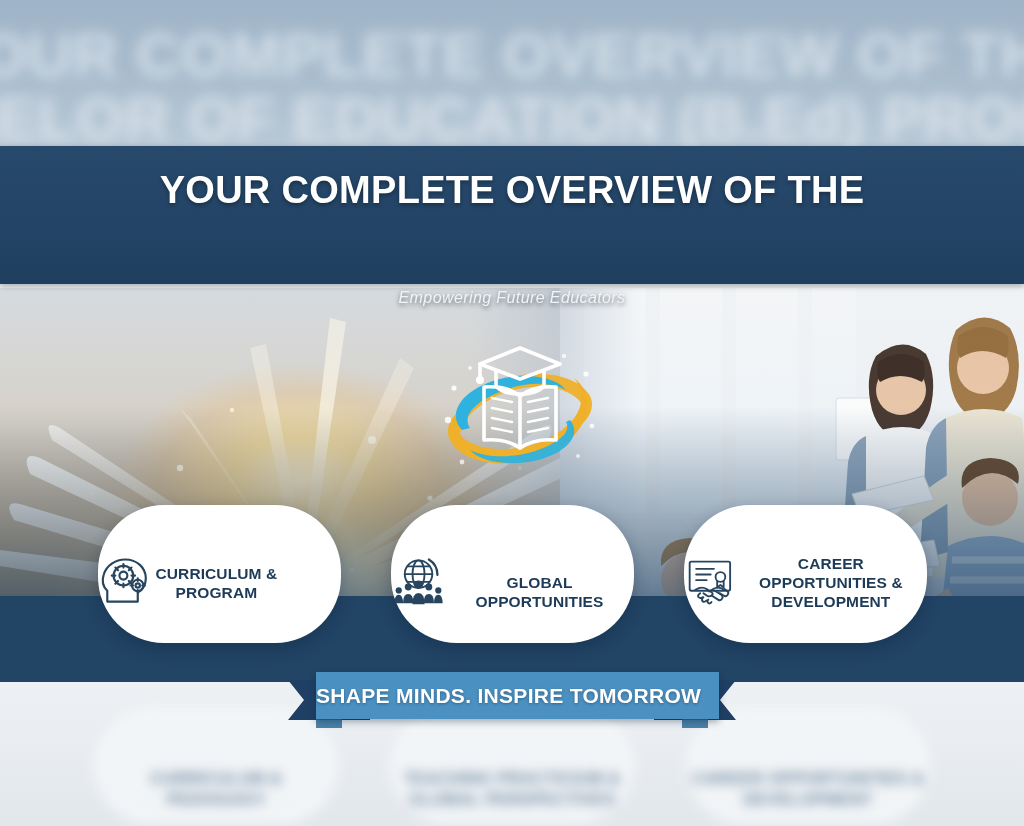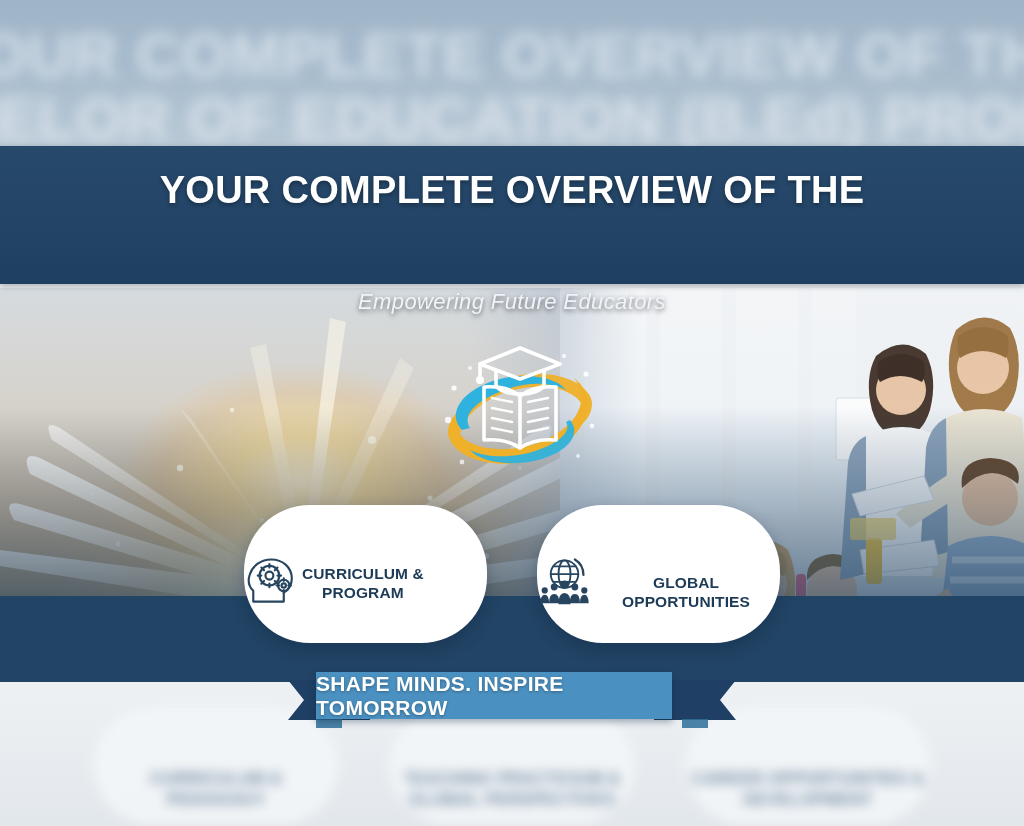--- a/index.html
+++ b/index.html
@@ -47,41 +47,41 @@
       linear-gradient(180deg,#dfe3e6 0%,#d9d3c9 35%,#c9b396 60%,#b09672 80%,#8e7457 100%);}
   
   .hero-right{position:absolute;left:560px;top:0;width:464px;height:394px;
     background:linear-gradient(180deg,#f2f4f6 0%,#e6eaee 35%,#dfe4e9 70%,#d2d9e0 100%);}
   .hero-tint{position:absolute;left:0;top:0;width:1024px;height:394px;
     background:linear-gradient(180deg,rgba(31,64,96,.05) 0%,rgba(31,64,96,.02) 30%,rgba(31,64,96,.55) 72%,rgba(31,64,96,.96) 100%);}
   .hero-fadeL{position:absolute;left:470px;top:0;width:170px;height:394px;
     background:linear-gradient(90deg,rgba(210,205,195,0),rgba(190,200,212,.55),rgba(222,230,238,0));}
 
   .subtitle{position:absolute;left:0;right:0;top:289px;text-align:center;color:#f0f4f8;
-    font-size:22px;font-style:italic;letter-spacing:.4px;text-shadow:0 2px 5px rgba(0,0,0,.55);}
+    font-size:16px;font-style:italic;letter-spacing:.4px;text-shadow:0 2px 5px rgba(0,0,0,.55);}
 
   
   .emblem{position:absolute;left:440px;top:334px;width:160px;height:150px;}
   .lower-band2{position:absolute;left:0;top:596px;width:1024px;height:86px;background:#224465;}
 
   
   .cards{position:absolute;left:0;top:505px;width:1024px;height:140px;display:flex;justify-content:center;gap:50px;}
   .card{width:243px;height:138px;border-radius:66px;background:#ffffff;
     box-shadow:0 6px 16px rgba(10,30,55,.30);
     display:flex;align-items:center;justify-content:flex-start;
     padding-top:13px;box-sizing:border-box;}
   .card .ico{width:58px;height:52px;display:block;}
   .card .lbl{margin-top:6px;color:#1d3a57;font-size:15.5px;font-weight:bold;line-height:1.22;text-align:center;letter-spacing:.1px;}
 
   
   .ribbon{position:absolute;left:0;top:672px;width:1024px;height:56px;}
   .rib-tail{position:absolute;top:8px;width:82px;height:40px;background:#1f4064;}
   .rib-tail.left{left:288px;clip-path:polygon(0 0,100% 0,100% 100%,0 100%,16px 50%);}
   .rib-tail.right{left:654px;clip-path:polygon(0 0,100% 0,calc(100% - 16px) 50%,100% 100%,0 100%);}
-  .rib-main{position:absolute;left:316px;top:0;width:356px;height:47px;background:#4a90c0;
+  .rib-main{position:absolute;left:316px;top:0;width:403px;height:47px;background:#4a90c0;
     box-shadow:0 3px 7px rgba(12,34,58,.35);
     display:flex;align-items:center;justify-content:flex-start;}
   .rib-main span{color:#ffffff;font-size:21px;font-weight:bold;letter-spacing:.3px;text-shadow:0 1px 3px rgba(0,0,0,.3);}
   .rib-shadowL{position:absolute;left:316px;top:47px;width:26px;height:9px;background:#2e6e9a;clip-path:polygon(0 0,100% 0,100% 100%,0 100%);opacity:.85;}
   .rib-shadowR{position:absolute;left:682px;top:47px;width:26px;height:9px;background:#2e6e9a;opacity:.85;}
 </style>
 </head>
 <body>
 
 <div id="poster">
@@ -354,20 +354,37 @@
           <circle cx="55" cy="40" r="3.6"></circle>
             <path d="M50 55 q0 -10 5 -10 q5 0 5 10 Z"></path>
         </g>
       </svg>
       <div class="lbl">
         <br>
         <span>GLOBAL OPPORTUNITIES</span>
       </div>
     </div>
 
+    <div class="card">
+      <svg class="ico" viewBox="0 0 64 58" fill="none" stroke="#27455f" stroke-width="2.3" stroke-linecap="round" stroke-linejoin="round">
+        <rect x="7" y="5" width="50" height="36" rx="2"></rect>
+        <path d="M15 14 L37 14 M15 21 L33 21 M15 28 L28 28"></path>
+        <circle cx="45" cy="24" r="6"></circle>
+        <path d="M41 29 L41 37 L45 34 L49 37 L49 29"></path>
+        <path d="M14 40 q8 -5 14 -1 l6 4 q3 2 0 4 q-3 2 -6 0 l-4 -3"></path>
+        <path d="M50 40 q-8 -5 -14 -1 l-5 3"></path>
+        <path d="M20 44 q-4 3 -2 5 q2 2 5 0 M24 49 q-3 3 -1 5 q2 2 5 -1 M30 52 q-2 3 0 4 q2 2 4 -1"></path>
+        <path d="M34 47 l8 5 q3 2 5 -1 q2 -3 -1 -5 l-8 -5"></path>
+        <path d="M44 44 l5 3 q3 2 5 -1 q2 -3 -1 -5 l-3 -2"></path>
+      </svg>
+      <div class="lbl">
+        <span>CAREER OPPORTUNITIES &amp;</span><br>
+        <span>DEVELOPMENT</span>
+      </div>
+    </div>
   </div>
 
   <div class="ribbon">
     <div class="rib-tail left"></div>
     <div class="rib-tail right"></div>
     <div class="rib-shadowL"></div>
     <div class="rib-shadowR"></div>
     <div class="rib-main">
       <span>SHAPE MINDS. INSPIRE TOMORROW</span>
     </div>

